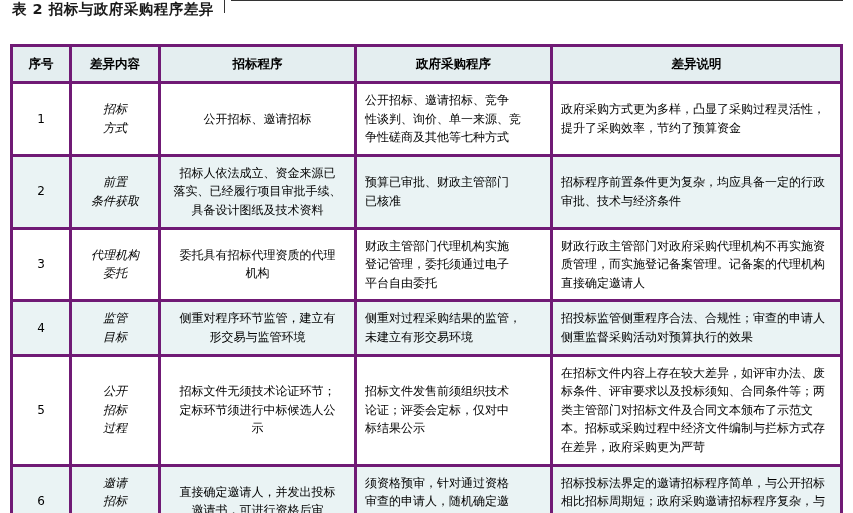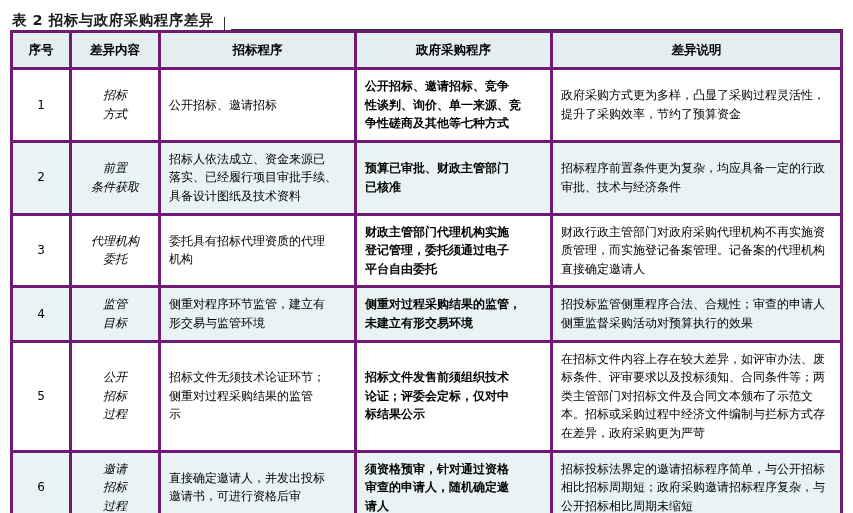--- a/index.html
+++ b/index.html
@@ -17,22 +17,22 @@
   .page {
     position: relative;
     width: 853px;
     height: 513px;
     box-sizing: border-box;
     padding: 0;
   }
   
   .caption-bar {
     display: flex;
-    align-items: flex-end;
-    height: 30px;
+    align-items: flex-start;
+    height: 44px;
     padding-left: 12px;
     padding-right: 10px;
     border-radius: 14px;
   }
   .caption-text {
     font-size: 14.5px;
     font-weight: bold;
     letter-spacing: 0.5px;
     white-space: nowrap;
     color: #1a1a1a;
@@ -81,26 +81,25 @@
     text-align: center;
     width: 48px;
   }
   td.c-topic {
     text-align: center;
     width: 78px;
     font-style: italic;
   }
   td.c-bid {
     width: 185px;
-    text-align: left;
+    text-align: center;
   }
   td.c-gov {
     width: 185px;
     text-align: left;
-    font-weight: bold;
   }
   td.c-diff {
     text-align: left;
   }
   .cell-lines span {
     display: block;
   }
   .topic-lines span {
     display: block;
     text-align: center;
@@ -245,21 +244,21 @@
             <td class="c-topic">
               <div class="topic-lines">
                 <span>公开</span>
                 <span>招标</span>
                 <span>过程</span>
               </div>
             </td>
             <td class="c-bid">
               <div class="cell-lines">
                 <span>招标文件无须技术论证环节；</span>
-                <span>侧重对过程采购结果的监管</span>
+                <span>定标环节须进行中标候选人公</span>
                 <span>示</span>
               </div>
             </td>
             <td class="c-gov">
               <div class="cell-lines">
                 <span>招标文件发售前须组织技术</span>
                 <span>论证；评委会定标，仅对中</span>
                 <span>标结果公示</span>
               </div>
             </td>

